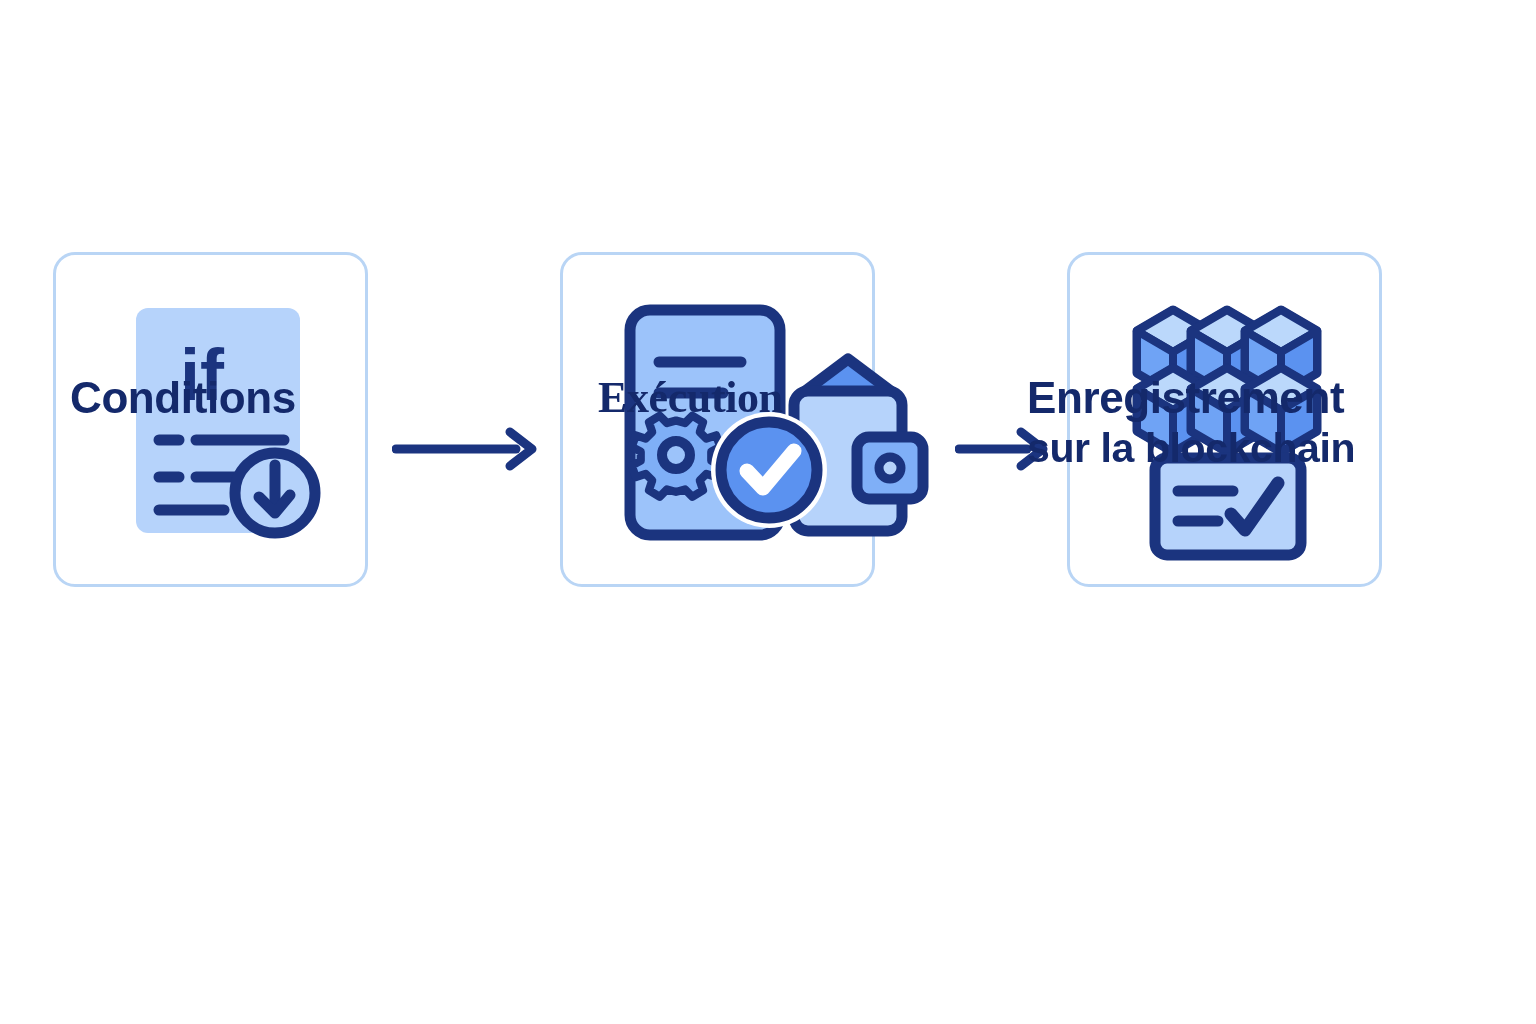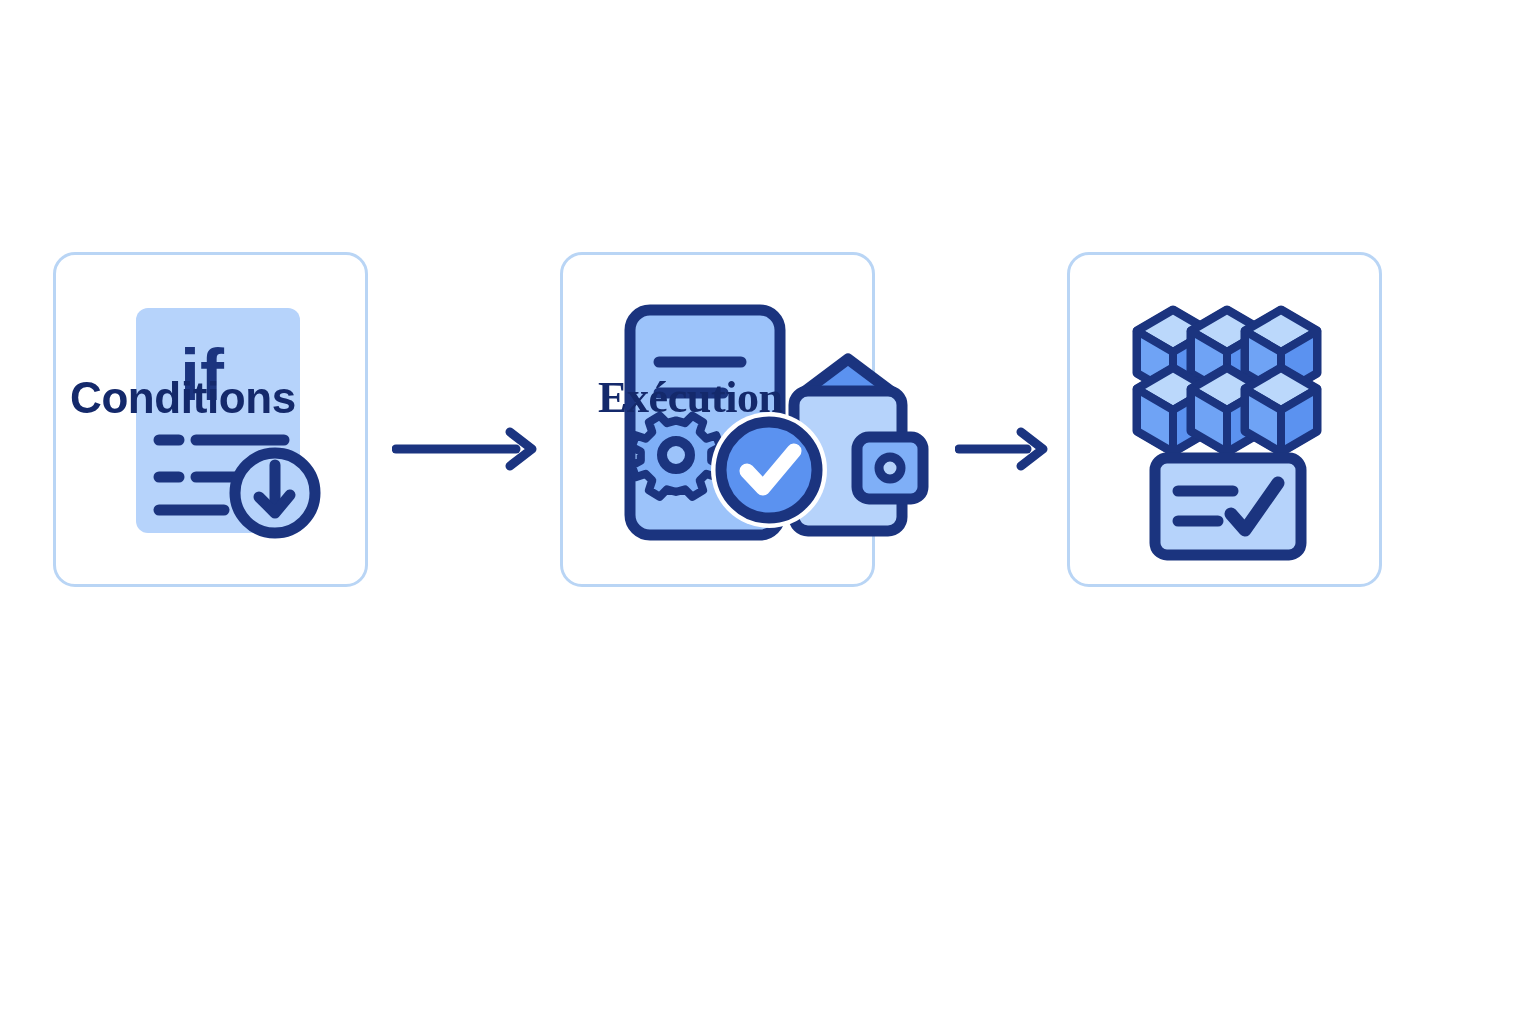--- a/index.html
+++ b/index.html
@@ -174,14 +174,18 @@
           <rect x="85" y="203" width="146" height="97" rx="12" fill="#B6D3FB" stroke="#1B347F" stroke-width="11"></rect>
           <g fill="none" stroke="#1B347F" stroke-width="11" stroke-linecap="round">
             <line x1="108" y1="236" x2="163" y2="236"></line>
             <line x1="108" y1="266" x2="148" y2="266"></line>
           </g>
           <polyline points="161,259 175,275 208,228" fill="none" stroke="#1B347F" stroke-width="13" stroke-linecap="round" stroke-linejoin="round"></polyline>
         </g>
       </svg>
     </div>
   </div>
+  <div class="label" id="label3">
+    <span>Enregistrement</span>
+    <span class="line2">sur la blockchain</span>
+  </div>
 
 </div>
 
 </body></html>

